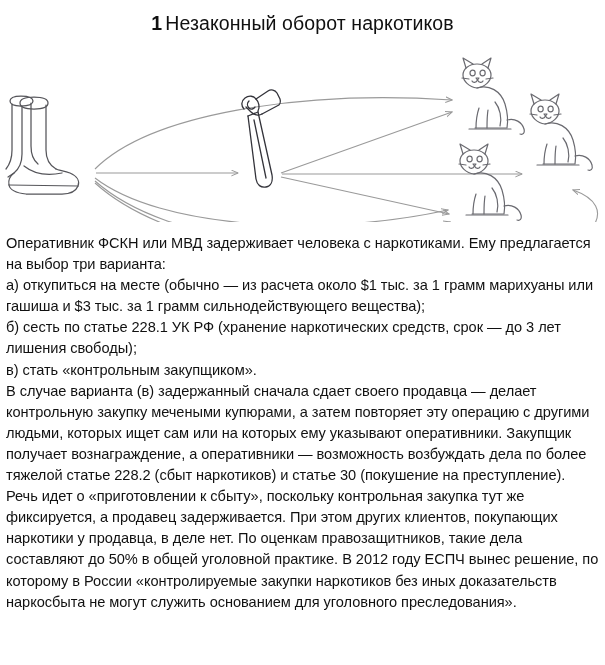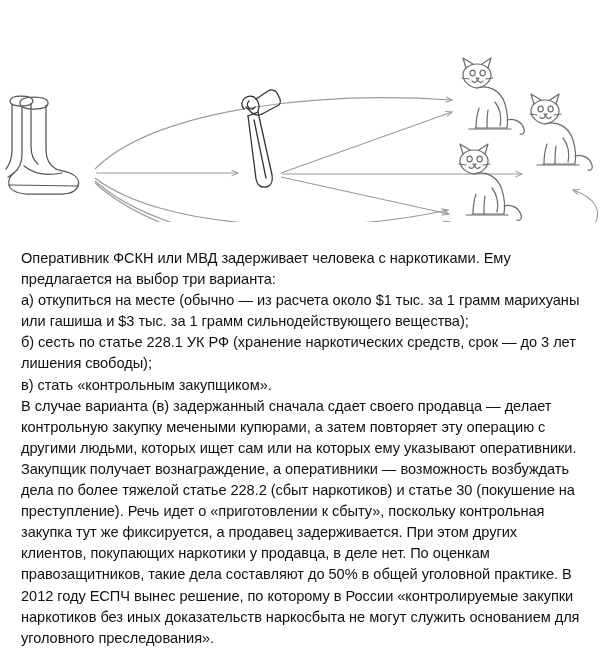--- a/index.html
+++ b/index.html
@@ -63,30 +63,33 @@
     position: absolute;
     left: 6px;
     top: 233px;
     width: 594px;
     font-size: 14.6px;
     line-height: 21.1px;
     color: #111111;
     letter-spacing: -0.05px;
   }
   .body-text .para {
-    margin: 15px;
+    margin: 0;
     padding: 0;
     white-space: pre-wrap;
   }
 </style>
 </head>
 <body>
 
 <div class="page">
 
+  <div class="title">
+    <span class="num">1</span><span class="label">Незаконный оборот наркотиков</span>
+  </div>
 
   <div class="diagram">
     <svg viewBox="0 0 605 180" xmlns="http://www.w3.org/2000/svg">
       <defs>
         <marker id="ah" markerWidth="7" markerHeight="7" refX="6" refY="3" orient="auto" markerUnits="strokeWidth">
           <path d="M0,0.4 L6.2,3 L0,5.6" fill="none" stroke="#9a9a9a" stroke-width="0.9"></path>
         </marker>
       </defs>
 
       <g fill="none" stroke="#9a9a9a" stroke-width="1.1" marker-end="url(#ah)">

